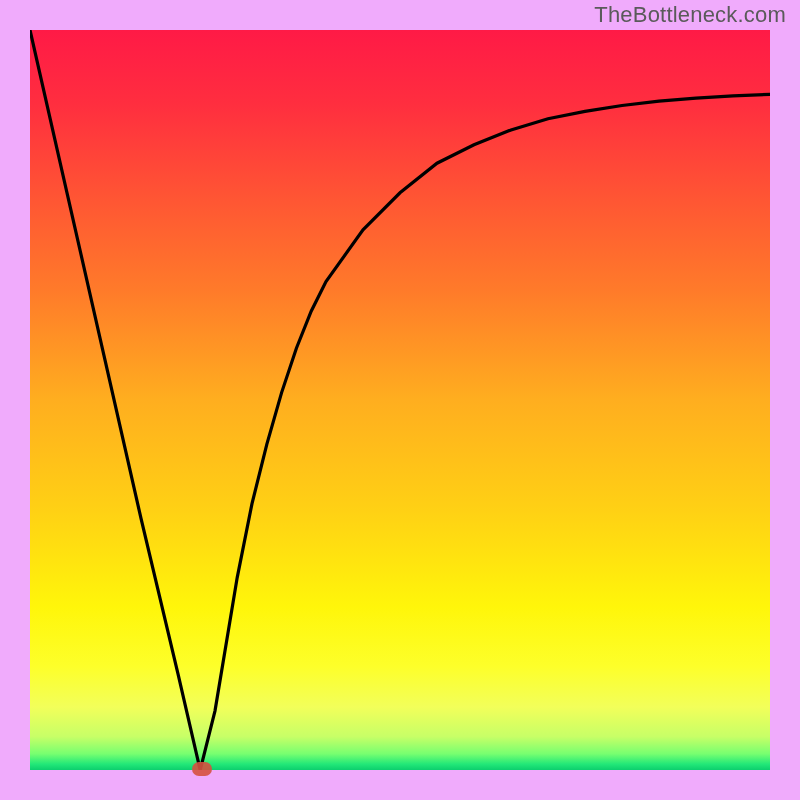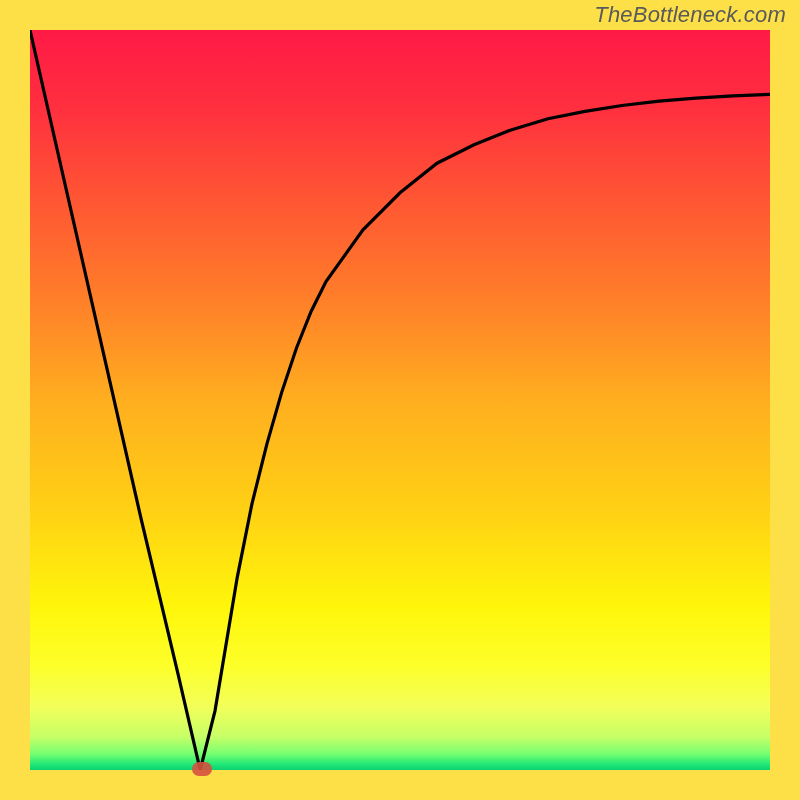--- a/index.html
+++ b/index.html
@@ -10,22 +10,21 @@
     background: #000;
     font-family: Arial, Helvetica, sans-serif;
     overflow: hidden;
   }
   .frame {
     position: absolute;
     top: 0;
     left: 0;
     width: 800px;
     height: 800px;
-    background: #fde047;
-    font-style: italic;
+    background: #f0abfc;
   }
   .watermark {
     position: absolute;
     top: 2px;
     right: 14px;
     color: #5a5a5a;
     font-size: 22px;
     font-weight: 500;
     letter-spacing: 0.2px;
     user-select: none;

